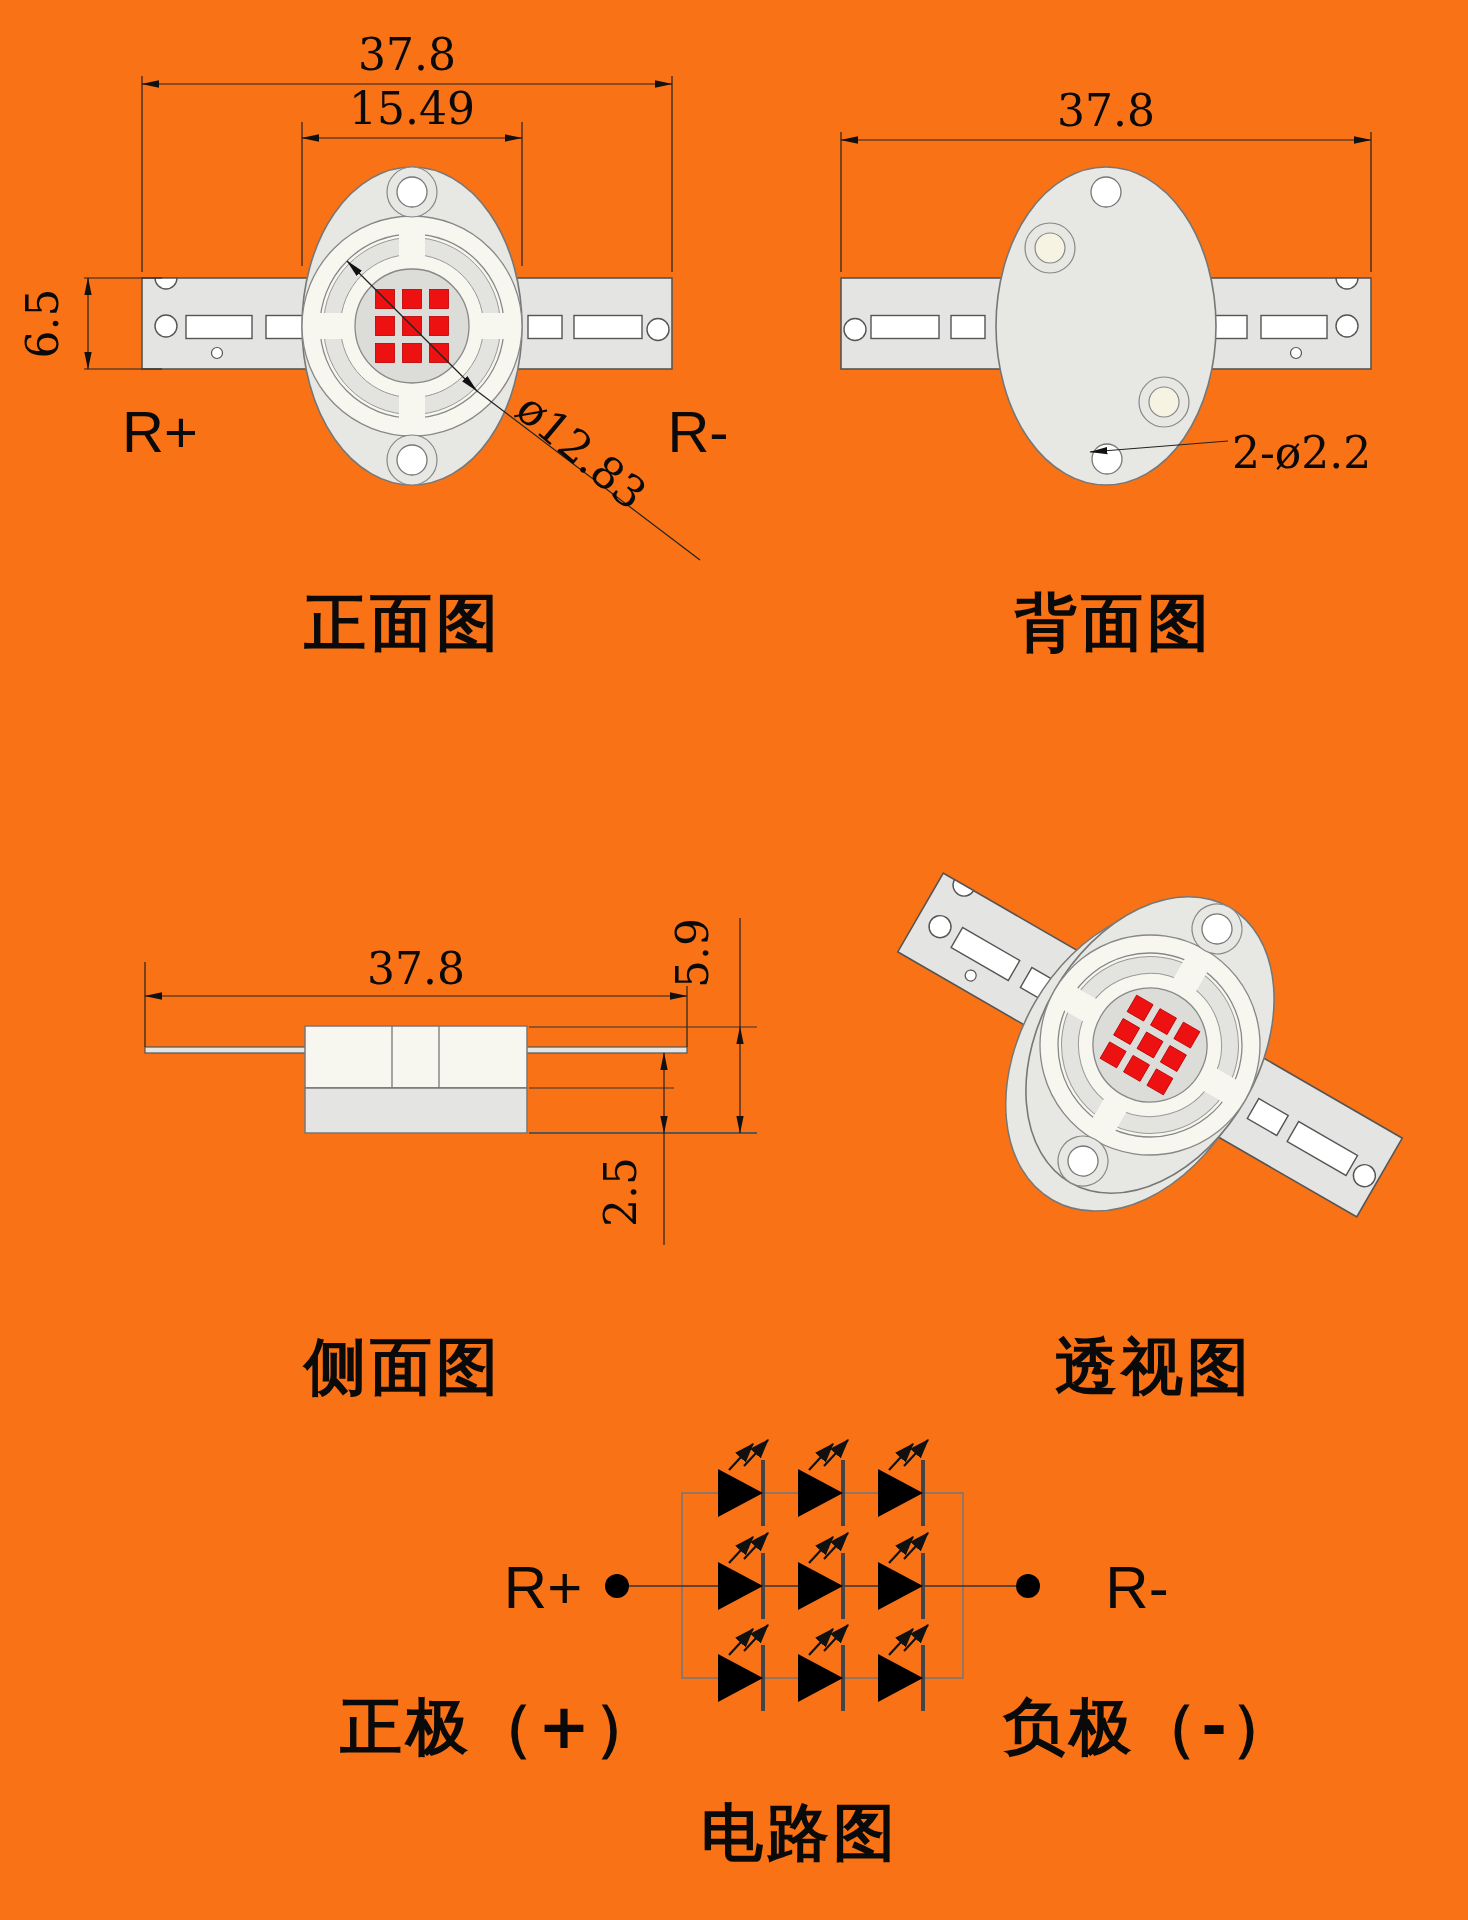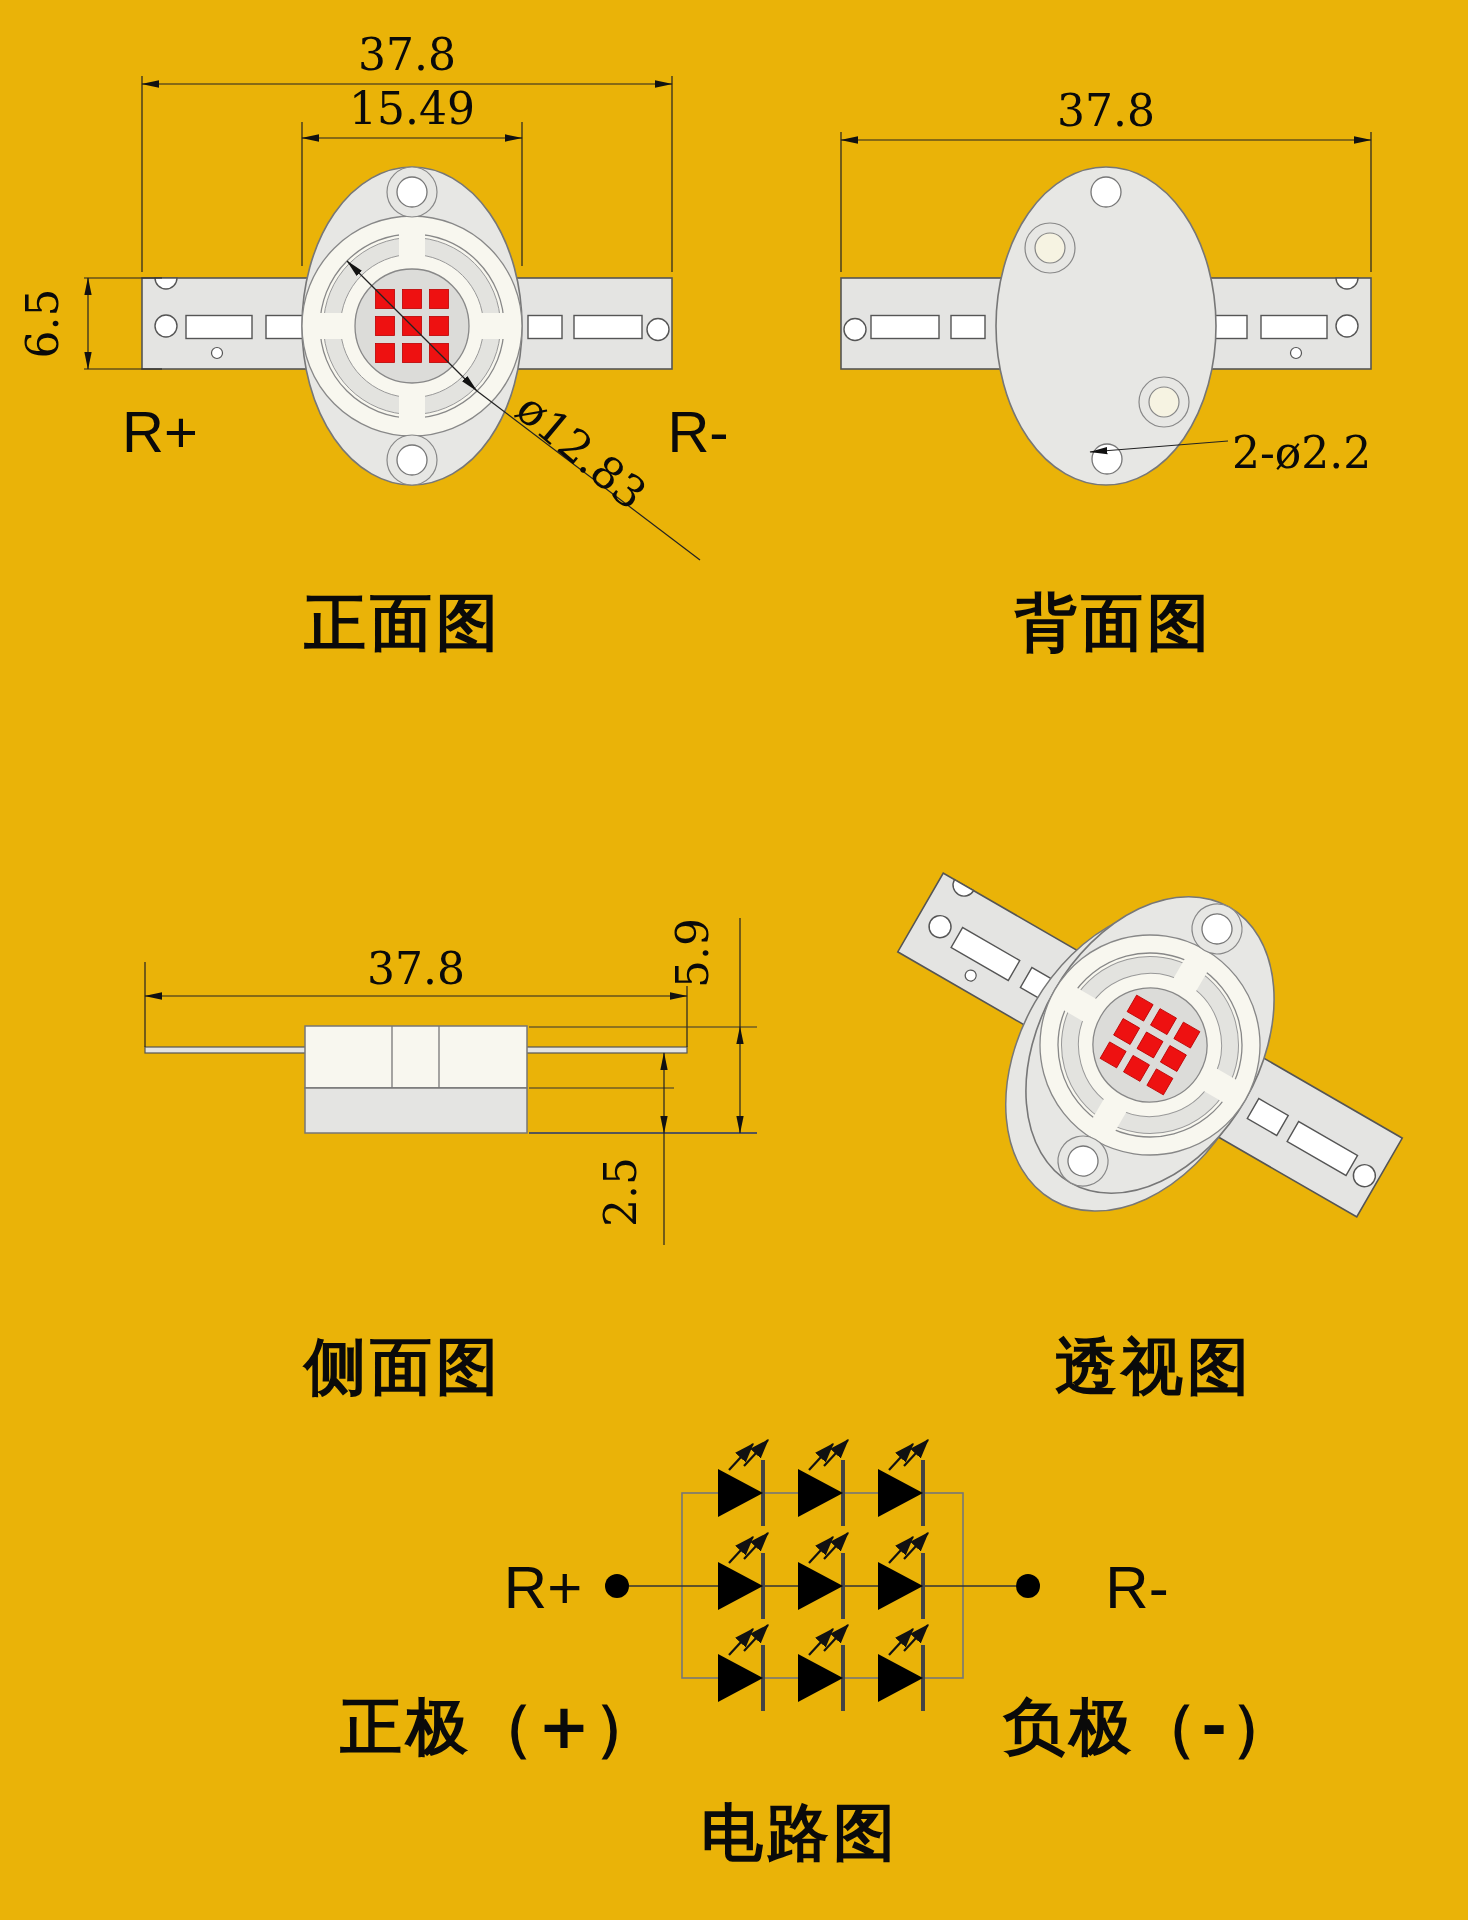--- a/index.html
+++ b/index.html
@@ -1,16 +1,16 @@
 <!DOCTYPE html>
 <html><head>
 <meta charset="utf-8">
 <style>
   html,body{margin:0;padding:0;background:#ffffff;}
-  .page{position:relative;width:1468px;height:1920px;background:#eab308;overflow:hidden;}
+  .page{position:relative;width:1468px;height:1920px;background:#f97316;overflow:hidden;}
   svg{display:block;}
   text{fill:#0a0a0a;}
   .dim{font-family:"DejaVu Serif", serif;font-size:44px;}
   .cjk{font-family:"DejaVu Sans", sans-serif;font-size:62px;font-weight:600;letter-spacing:4px;}
   .pol{font-family:"Liberation Sans", sans-serif;font-size:58px;}
   .polc{font-family:"Liberation Sans", sans-serif;font-size:60px;}
 </style>
 </head>
 <body>
 

